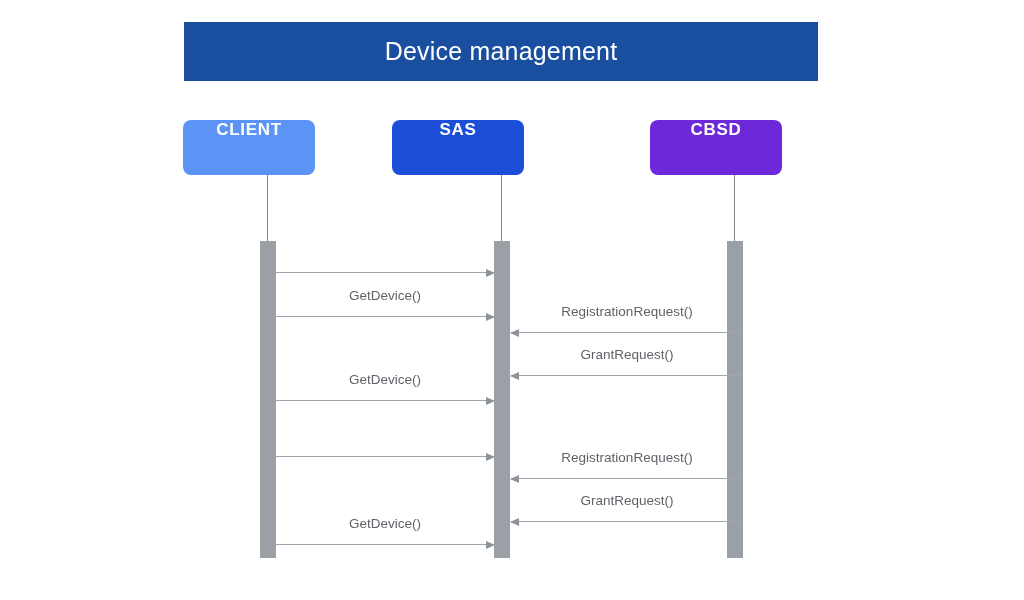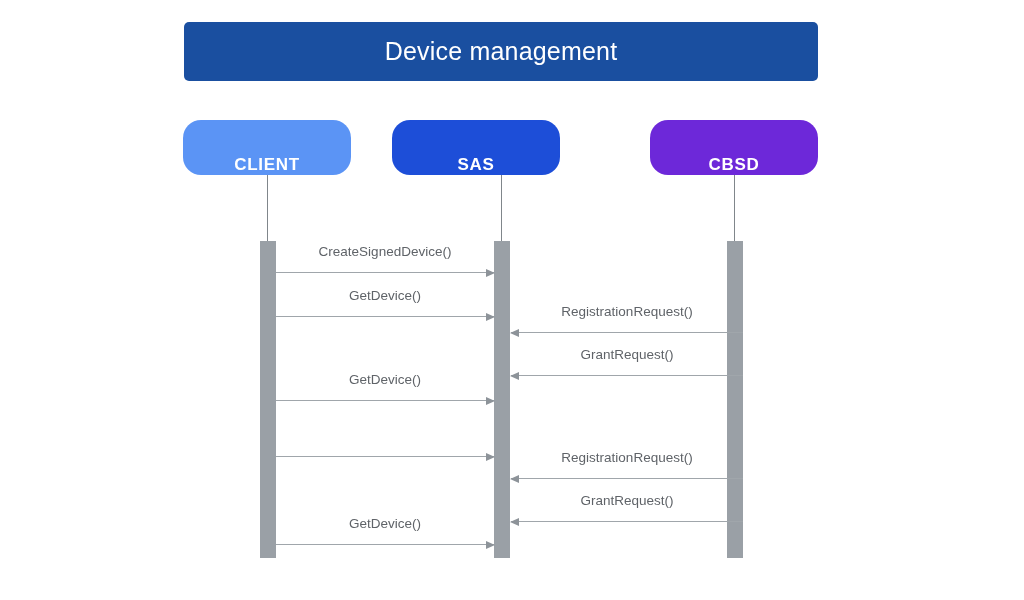--- a/index.html
+++ b/index.html
@@ -16,42 +16,42 @@
     -webkit-font-smoothing: antialiased;
   }
 
   
   #title-banner {
     position: absolute;
     left: 184px;
     top: 22px;
     width: 634px;
     height: 59px;
-    border-radius: 5px;
+    border-radius: 0;
     background: #1a4fa0;
     display: flex;
     align-items: center;
     justify-content: center;
   }
   #title-banner .title-text {
     color: #ffffff;
     font-size: 25px;
     font-weight: 400;
     letter-spacing: 0.2px;
   }
 
   
   .participant {
     position: absolute;
     top: 120px;
-    width: 168px;
+    width: 132px;
     height: 55px;
-    border-radius: 18px;
+    border-radius: 8px;
     display: flex;
-    align-items: flex-end;
+    align-items: flex-start;
     justify-content: center;
   }
   .participant .participant-label {
     color: #ffffff;
     font-size: 17px;
     font-weight: 700;
     letter-spacing: 0.7px;
   }
   #participant-client { left: 183px; background: #5b94f5; }
   #participant-sas    { left: 392px; background: #1d4ed8; }
@@ -147,21 +147,20 @@
 
 <div class="lifeline" id="lifeline-client"></div>
 <div class="lifeline" id="lifeline-sas"></div>
 <div class="lifeline" id="lifeline-cbsd"></div>
 
 <div class="activation" id="activation-client"></div>
 <div class="activation" id="activation-sas"></div>
 <div class="activation" id="activation-cbsd"></div>
 
 <div class="message to-right seg-client-sas" style="top:243px">
-  <span class="msg-label">CreateSignedDevice()</span>
   <span class="msg-line"></span>
   <span class="msg-arrow"></span>
 </div>
 
 <div class="message to-right seg-client-sas" style="top:287px">
   <span class="msg-label">GetDevice()</span>
   <span class="msg-line"></span>
   <span class="msg-arrow"></span>
 </div>
 

